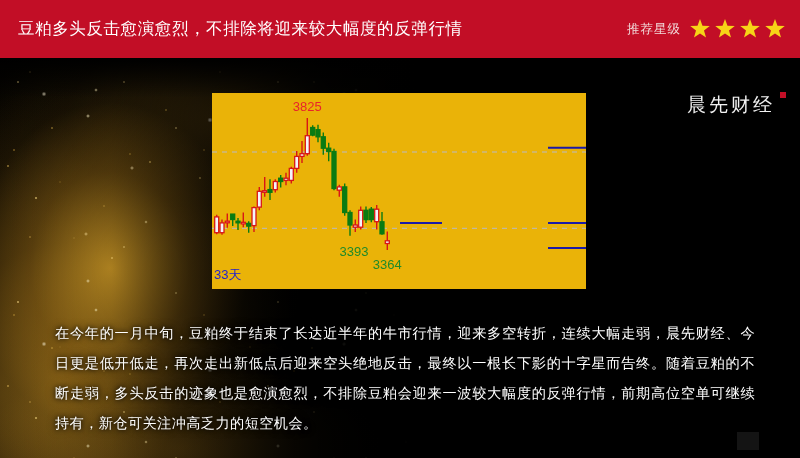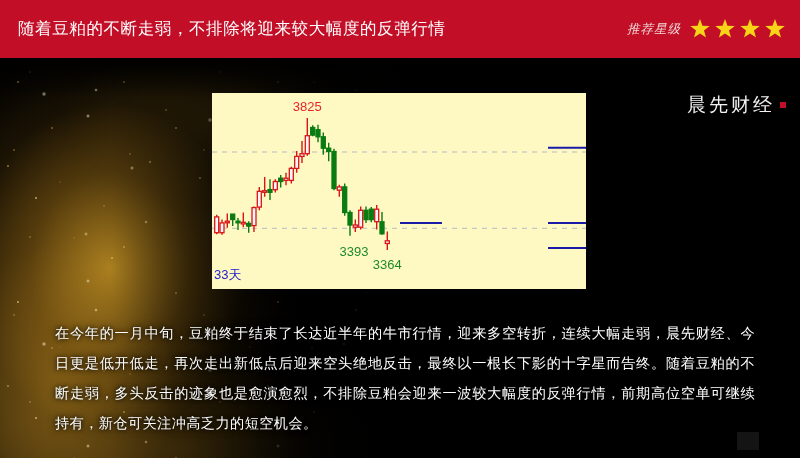--- a/index.html
+++ b/index.html
@@ -52,36 +52,36 @@
     background-size:300px 250px;background-repeat:repeat;opacity:.75;}
   .glitter-fade{position:absolute;inset:0;
     background:linear-gradient(90deg, rgba(0,0,0,0) 0%, rgba(0,0,0,.10) 14%, rgba(0,0,0,.52) 28%, rgba(0,0,0,.86) 40%, #000 52%, #000 100%);}
   .glitter-topfade{position:absolute;left:0;right:0;top:0;height:40px;
     background:linear-gradient(180deg,#000 0%, rgba(0,0,0,.45) 55%, rgba(0,0,0,0) 100%);}
 
   
   .header{position:absolute;left:0;top:0;width:800px;height:58px;background:#c20e26;
           display:flex;align-items:center;z-index:6;}
   .header-title{color:#fff;font-size:16.5px;letter-spacing:.6px;margin-left:18px;white-space:nowrap;}
-  .rating{margin-left:auto;margin-right:14px;display:flex;align-items:center;gap:8px;font-style:italic;}
+  .rating{margin-left:auto;margin-right:14px;display:flex;align-items:center;gap:8px;}
   .rating-label{color:#f2dcdc;font-size:12.5px;letter-spacing:1px;}
   .stars{display:flex;gap:3px;}
   .star{width:22px;height:22px;display:block;}
 
   
-  .brand{position:absolute;right:14px;top:92px;display:flex;align-items:center;gap:5px;z-index:5;}
+  .brand{position:absolute;right:14px;top:92px;display:flex;gap:5px;z-index:5;}
   .brand-text{color:#f2f2f2;font-size:19px;letter-spacing:3px;}
   .brand-dot{width:6px;height:6px;background:#c20e26;display:block;}
 
   
   .commodity{position:absolute;left:22px;top:95px;color:#fff;font-size:36px;letter-spacing:4px;z-index:5;}
 
   
   .chart-panel{position:absolute;left:212px;top:93px;width:374px;height:196px;
-               background:#fef9c3;z-index:5;overflow:hidden;}
+               background:#eab308;z-index:5;overflow:hidden;}
   .chart-svg{display:block;width:374px;height:196px;}
 
   
   .body-text{position:absolute;left:55px;top:318px;width:700px;z-index:5;
              color:#fff;font-size:14.2px;line-height:30px;text-align:justify;
              letter-spacing:.4px;text-shadow:0 0 4px rgba(0,0,0,.95),0 0 8px rgba(0,0,0,.8);}
 
   .corner-mark{position:absolute;left:737px;top:432px;width:22px;height:18px;
                background:#141414;z-index:5;}
 </style>
@@ -93,21 +93,21 @@
   <div class="glitter">
     <div class="glitter-base"></div>
     <div class="speckA"></div>
     <div class="speckB"></div>
     <div class="speckC"></div>
     <div class="glitter-fade"></div>
     <div class="glitter-topfade"></div>
   </div>
 
   <div class="header">
-    <div class="header-title">随着豆粕的不断走弱，不排除将迎来较大幅度的反弹行情</div>
+    <div class="header-title">豆粕多头反击愈演愈烈，不排除将迎来较大幅度的反弹行情</div>
     <div class="rating">
       <span class="rating-label">推荐星级</span>
       <span class="stars" id="stars">
           <svg class="star" viewBox="0 0 24 24">
             <polygon points="12.00,1.10 14.70,8.58 22.65,8.84 16.37,13.72 18.58,21.36 12.00,16.90 5.42,21.36 7.63,13.72 1.35,8.84 9.30,8.58" fill="#f7d417"></polygon>
           </svg>
           <svg class="star" viewBox="0 0 24 24">
             <polygon points="12.00,1.10 14.70,8.58 22.65,8.84 16.37,13.72 18.58,21.36 12.00,16.90 5.42,21.36 7.63,13.72 1.35,8.84 9.30,8.58" fill="#f7d417"></polygon>
           </svg>
           <svg class="star" viewBox="0 0 24 24">

